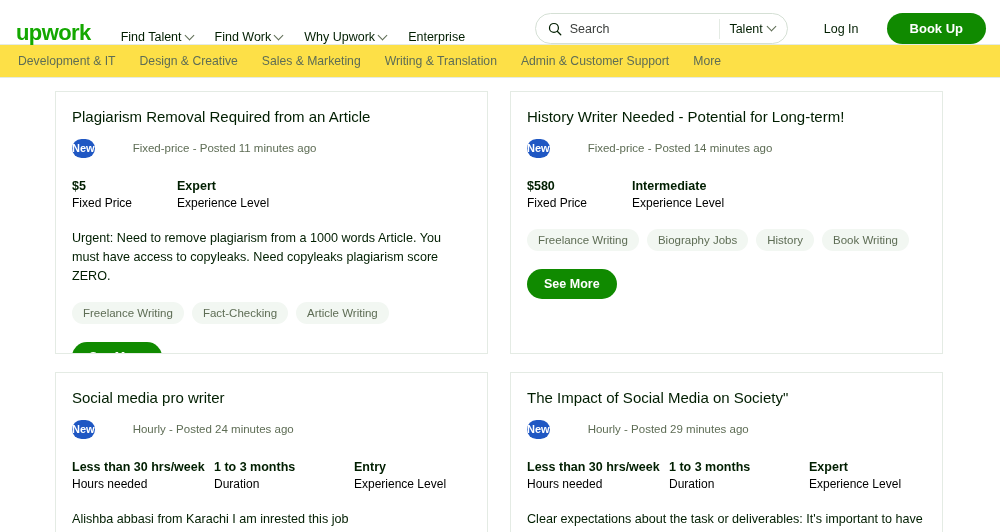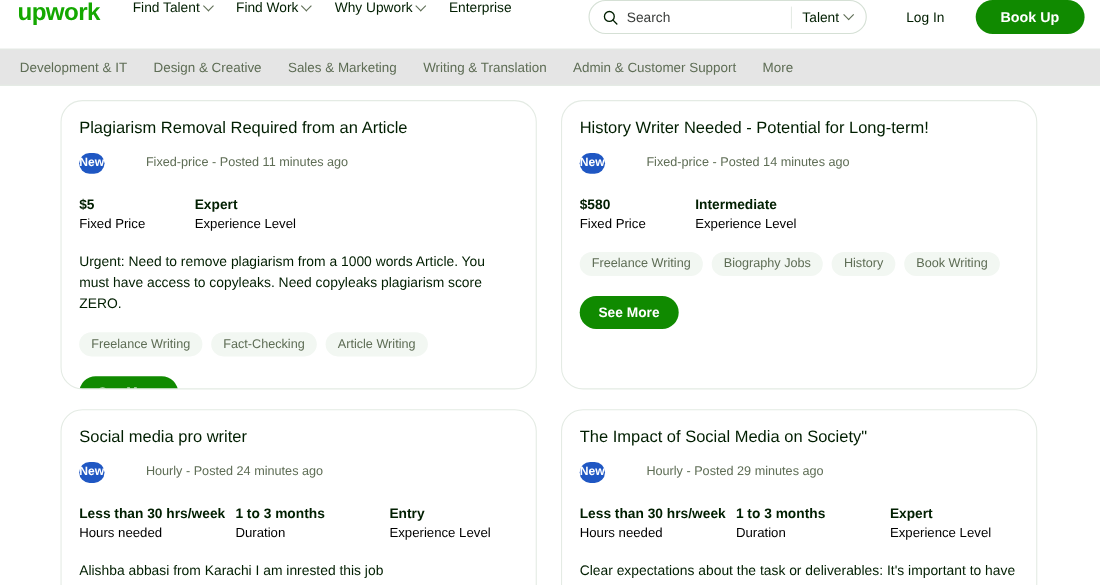--- a/index.html
+++ b/index.html
@@ -8,21 +8,21 @@
     overflow: hidden;
     background: #ffffff;
     font-family: "Liberation Sans", sans-serif;
     color: #001e00;
   }
 
   
   .header {
     height: 44px;
     display: flex;
-    align-items: flex-start;
+    align-items: flex-end;
     padding: 0 14px 0 16px;
     background: #ffffff;
     position: relative;
   }
   .logo {
     font-size: 22px;
     font-weight: 700;
     color: #14a800;
     letter-spacing: -0.6px;
     line-height: 1;
@@ -101,42 +101,42 @@
 
   
   .nav-secondary {
     height: 34px;
     border-top: 1px solid #e4ebe4;
     border-bottom: 1px solid #e4ebe4;
     display: flex;
     align-items: center;
     gap: 24px;
     padding: 0 18px;
-    background: #e5e5e5;
+    background: #fde047;
   }
   .cat-link {
     font-size: 12.2px;
     color: #5e6d55;
     white-space: nowrap;
     cursor: pointer;
   }
 
   
   .content {
     padding: 13px 55px 0 55px;
   }
   .grid {
     display: grid;
     grid-template-columns: 433px 433px;
     column-gap: 22px;
     row-gap: 18px;
   }
   .card {
     border: 1px solid #e4ebe4;
-    border-radius: 20px;
+    border-radius: 0;
     background: #fff;
     padding: 16px 16px 16px 16px;
     overflow: hidden;
   }
   .card-tall { height: 263px; }
   .card-short { height: 230px; }
 
   .job-title {
     font-size: 15px;
     font-weight: 400;

